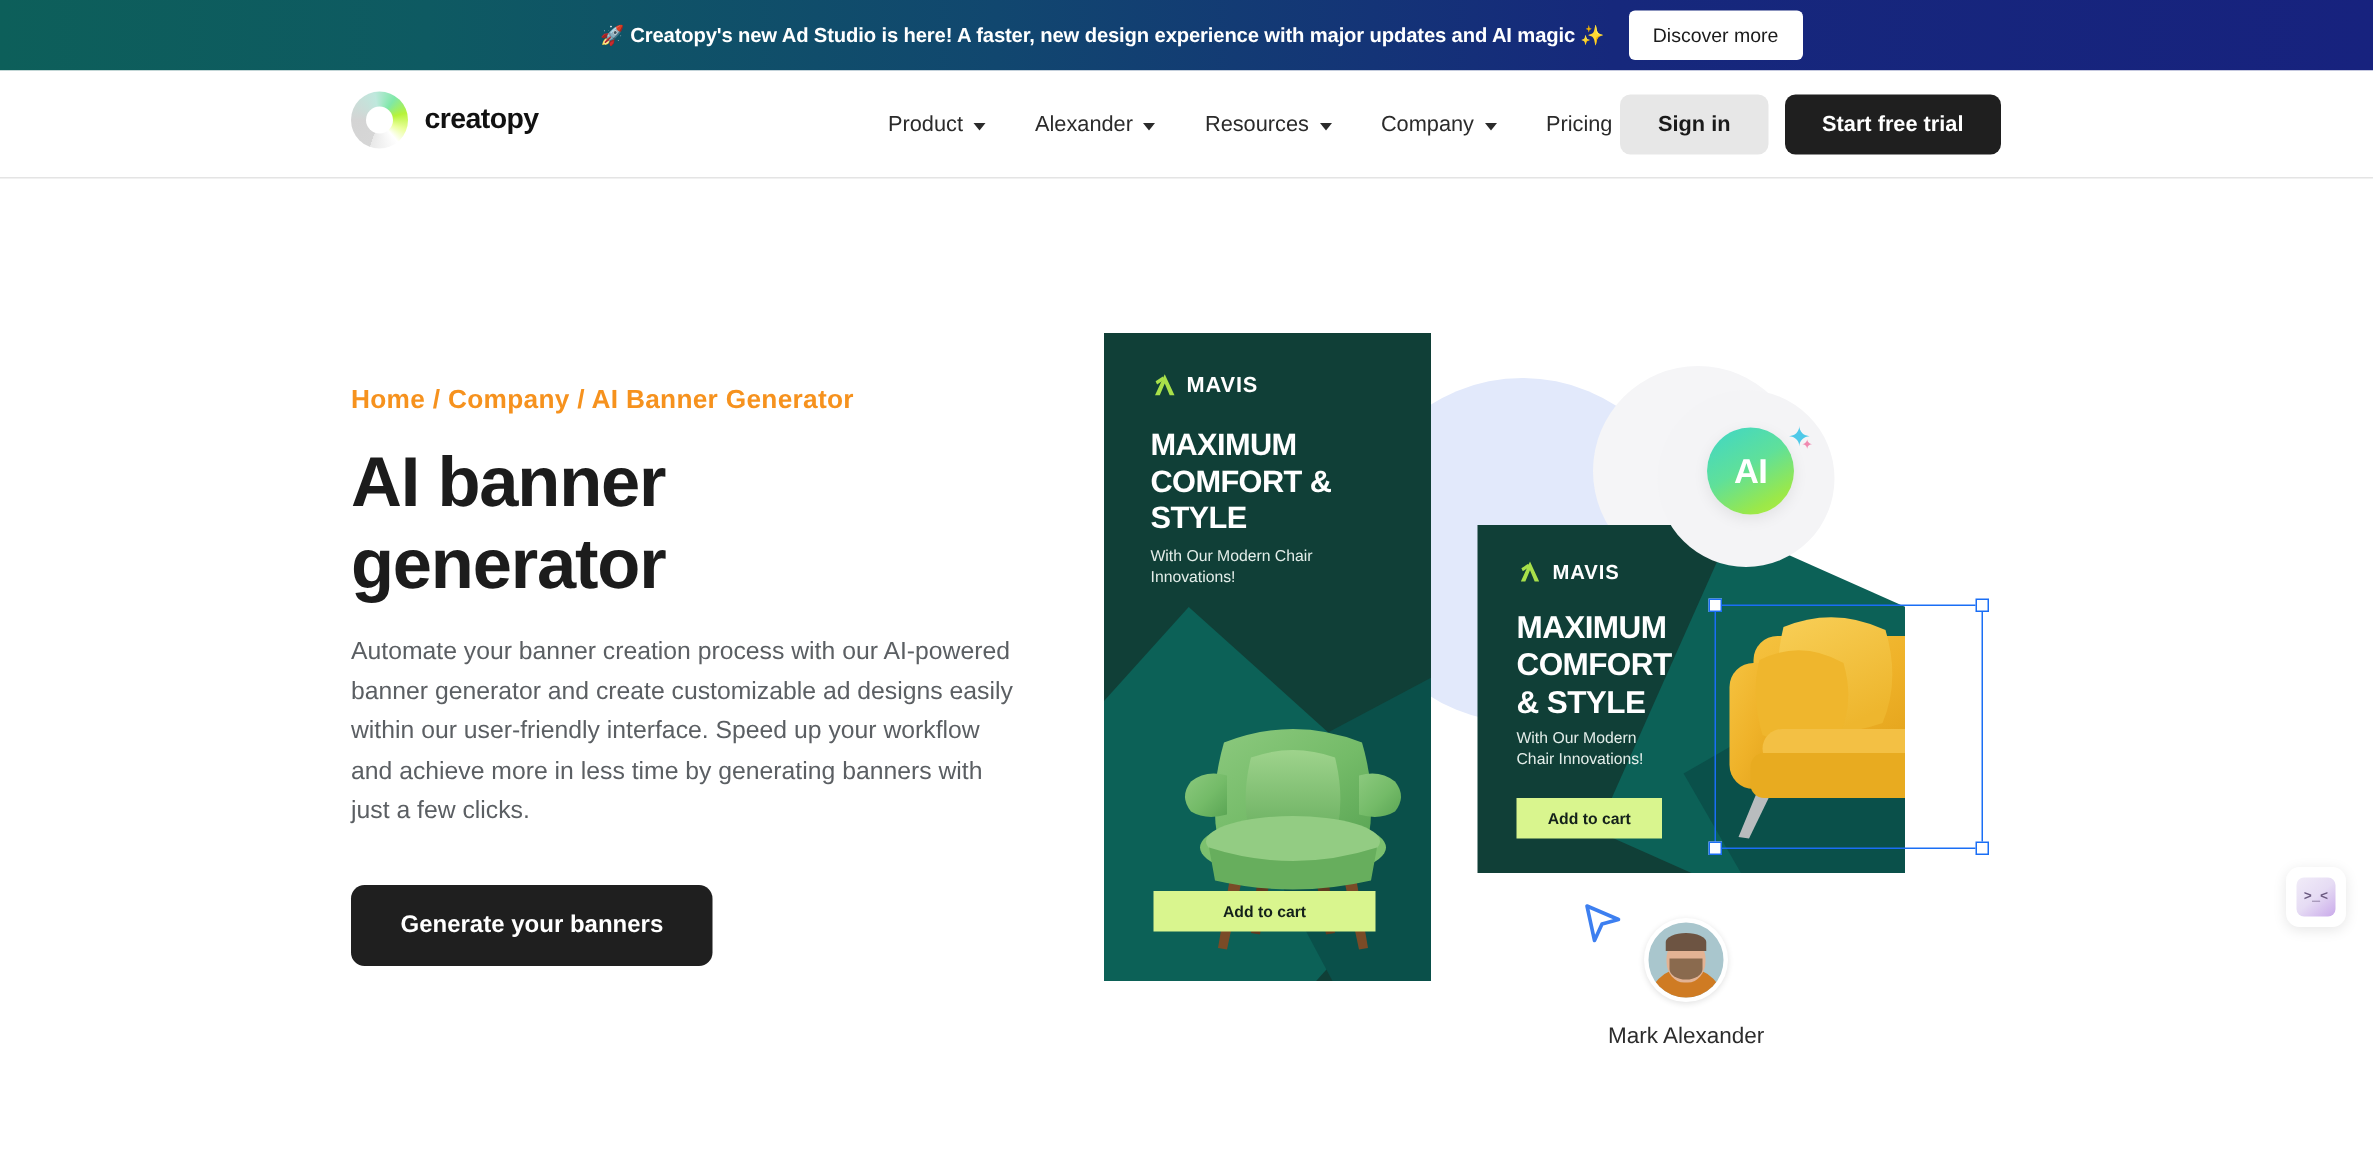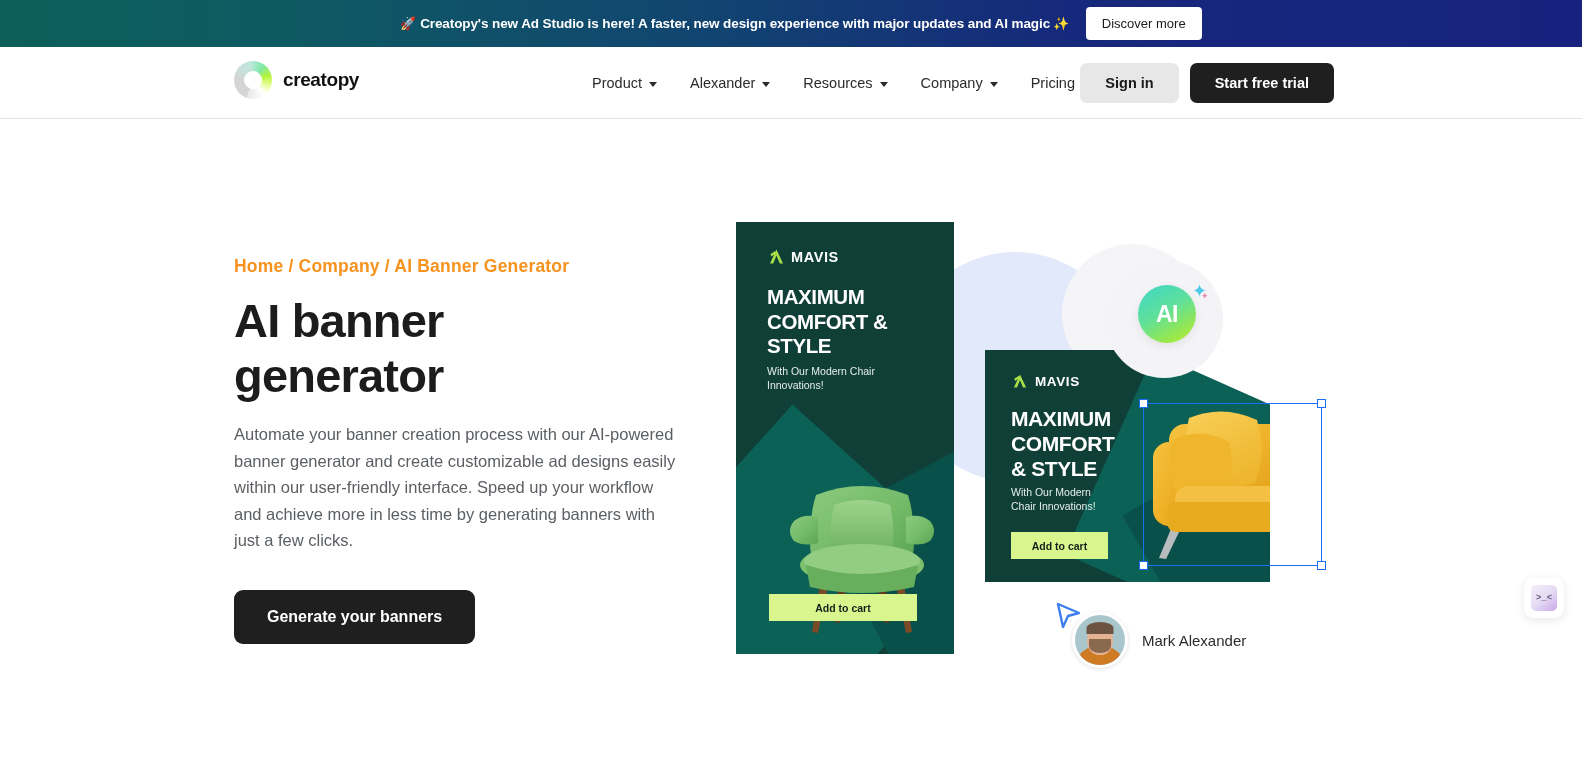--- a/index.html
+++ b/index.html
@@ -316,21 +316,21 @@
     color: #f08ab0; font-size: 9px;
   }
 
   
   .cursor-arrow {
     position: absolute; left: 356px; top: 452px;
     width: 26px; height: 30px;
   }
   .avatar-row {
     position: absolute; left: 372px; top: 462px;
-    display: flex; align-items: center; gap: 14px;
+    display: flex; align-items: center; gap: 14px; flex-direction: column;
   }
   .avatar {
     width: 56px; height: 56px;
     border-radius: 50%;
     border: 3px solid #ffffff;
     background: #a9c6cd;
     position: relative; overflow: hidden;
     box-shadow: 0 1px 4px rgba(0,0,0,0.12);
   }
   .avatar .head {

